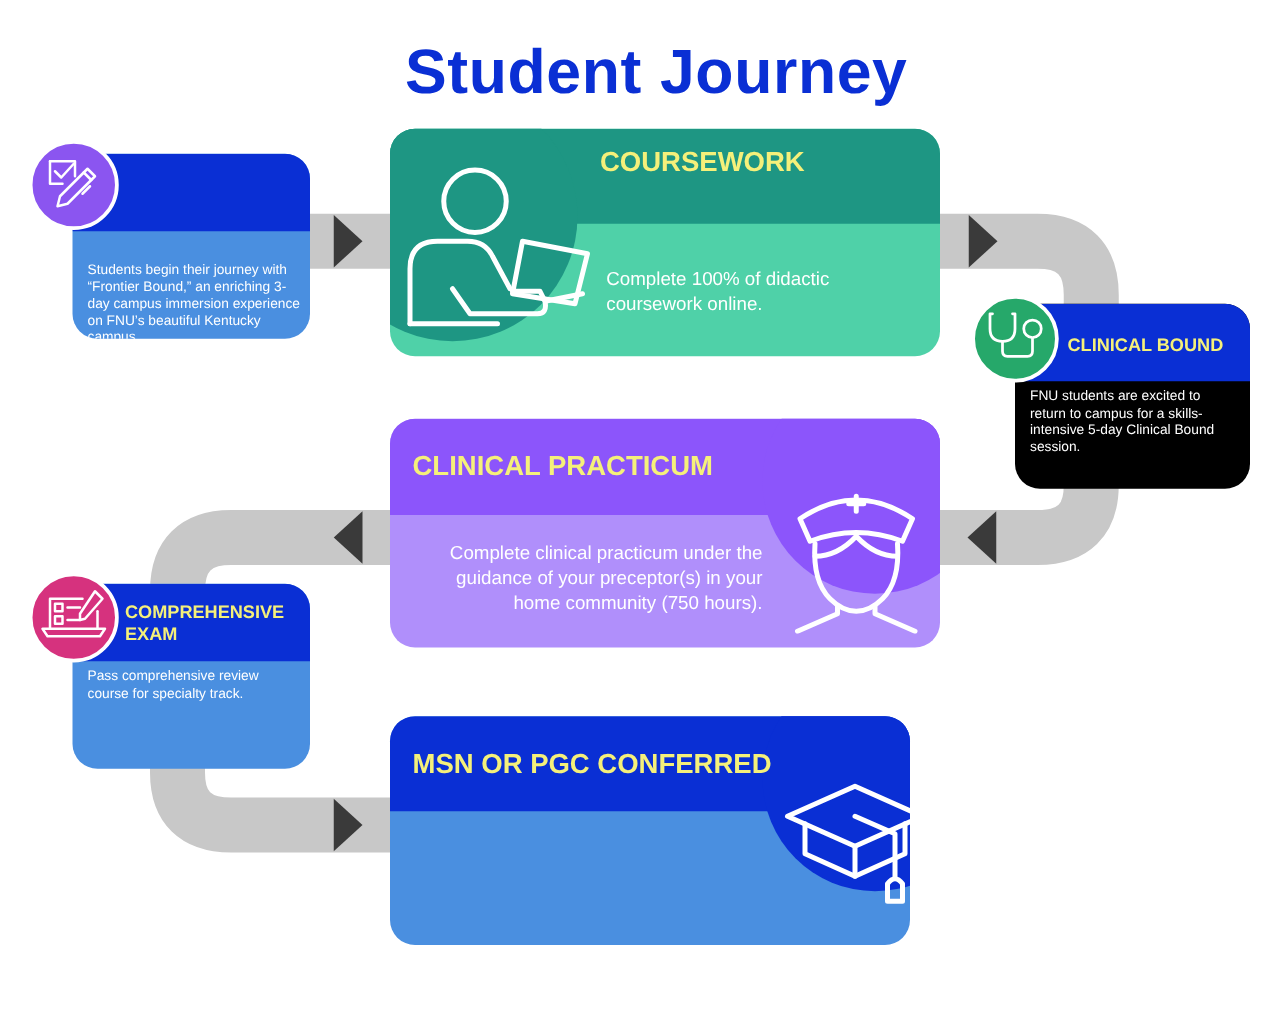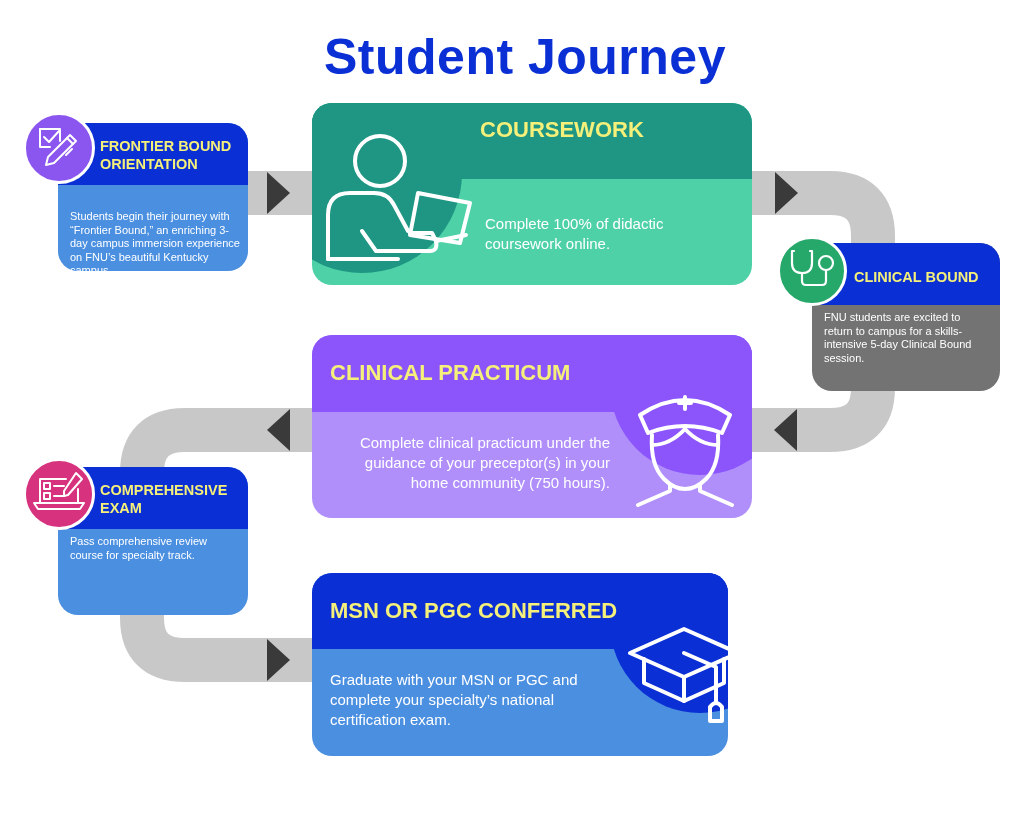--- a/index.html
+++ b/index.html
@@ -29,24 +29,20 @@
   </g>
   <polygon points="267,172 290,193 267,214" fill="#3a3a3a"></polygon>
   <polygon points="775,172 798,193 775,214" fill="#3a3a3a"></polygon>
   <polygon points="797,409 774,430 797,451" fill="#3a3a3a"></polygon>
   <polygon points="290,409 267,430 290,451" fill="#3a3a3a"></polygon>
   <polygon points="267,639 290,660 267,681" fill="#3a3a3a"></polygon>
 </svg>
 
 <div class="card" style="left:58px;top:123px;width:190px;height:148px;background:#4a8fe0;">
   <div class="top" style="height:62px;background:#0a2fd4;"></div>
-  <div class="yellow" style="position:absolute;left:42px;top:14px;font-size:14.5px;line-height:18px;">
-    <div>FRONTIER BOUND</div>
-    <div>ORIENTATION</div>
-  </div>
   <div class="white" style="position:absolute;left:12px;top:68px;width:170px;font-size:11px;line-height:13.5px;margin-top:19px;">Students begin their journey with “Frontier Bound,” an enriching 3-day campus immersion experience on FNU’s beautiful Kentucky campus.</div>
 </div>
 <div class="icon-circle" style="left:23px;top:112px;width:72px;height:72px;background:#8b55f0;">
   <svg width="66" height="66" viewBox="0 0 66 66">
     <g fill="none" stroke="#fff" stroke-width="2" stroke-linecap="round" stroke-linejoin="round">
       <path d="M14 14 L34 14 L34 26"></path>
       <path d="M14 14 L14 32 L24 32"></path>
       <path d="M18 22 L23 27 L33 16"></path>
       <path d="M44 20 L50 26 L28 48 L20 50 L22 42 Z"></path>
       <path d="M41 23 L47 29"></path>
@@ -67,21 +63,21 @@
       <circle cx="60" cy="38" r="25"></circle>
       <path d="M8 136 L8 92 Q8 70 30 70 L54 70 Q68 70 74 82 L88 108"></path>
       <path d="M42 108 L56 128 L110 128 Q118 128 116 118 L112 110 L90 110"></path>
       <path d="M98 70 L150 80 L140 120 L90 112 Z"></path>
       <path d="M116 118 L146 112"></path>
       <path d="M8 136 L78 136"></path>
     </g>
   </svg>
 </div>
 
-<div class="card" style="left:812px;top:243px;width:188px;height:148px;background:#737373;">
+<div class="card" style="left:812px;top:243px;width:188px;height:148px;background:#000000;">
   <div class="top" style="height:62px;background:#0a2fd4;"></div>
   <div class="yellow" style="position:absolute;left:42px;top:25px;font-size:14.5px;line-height:18px;">CLINICAL BOUND</div>
   <div class="white" style="position:absolute;left:12px;top:68px;width:168px;font-size:11px;line-height:13.5px;">FNU students are excited to return to campus for a skills-intensive 5-day Clinical Bound session.</div>
 </div>
 <div class="icon-circle" style="left:777px;top:236px;width:70px;height:70px;background:#26a86a;">
   <svg width="64" height="64" viewBox="0 0 64 64">
     <g fill="none" stroke="#fff" stroke-width="2.2" stroke-linecap="round" stroke-linejoin="round">
       <path d="M14 12 L12 12 L12 24 Q12 34 22 34 Q32 34 32 24 L32 12 L30 12"></path>
       <path d="M22 34 L22 42 Q22 46 26 46 L42 46 Q46 46 46 42 L46 32"></path>
       <circle cx="46" cy="24" r="7"></circle>
@@ -125,21 +121,20 @@
       <path d="M28 25 L38 25 M28 35 L38 35"></path>
       <path d="M50 12 L56 18 L42 34 L38 35 L38 30 Z"></path>
     </g>
   </svg>
 </div>
 
 <div class="card" style="left:312px;top:573px;width:416px;height:183px;background:#4a8fe0;">
   <div class="top" style="height:76px;background:#0a2fd4;"></div>
   <div style="position:absolute;left:298px;top:-40px;width:180px;height:180px;border-radius:50%;background:#0a2fd4;"></div>
   <div class="yellow" style="position:absolute;left:18px;top:24px;font-size:22px;line-height:28px;">MSN OR PGC CONFERRED</div>
-  <div class="white" style="position:absolute;left:18px;top:97px;width:290px;font-size:15px;line-height:20px;">Graduate with your MSN or PGC and complete your specialty’s national certification exam.</div>
   <svg class="big-icon" width="120" height="110" viewBox="0 0 120 110" style="left:312px;top:50px;">
     <g fill="none" stroke="#fff" stroke-width="4" stroke-linecap="round" stroke-linejoin="round">
       <path d="M6 30 L60 6 L114 30 L60 54 Z"></path>
       <path d="M20 36 L20 60 L60 78 L100 60 L100 36"></path>
       <path d="M60 54 L60 78"></path>
       <path d="M60 30 L92 44 L92 78"></path>
       <path d="M86 84 Q92 76 98 84 L98 98 L86 98 Z"></path>
     </g>
   </svg>
 </div>

